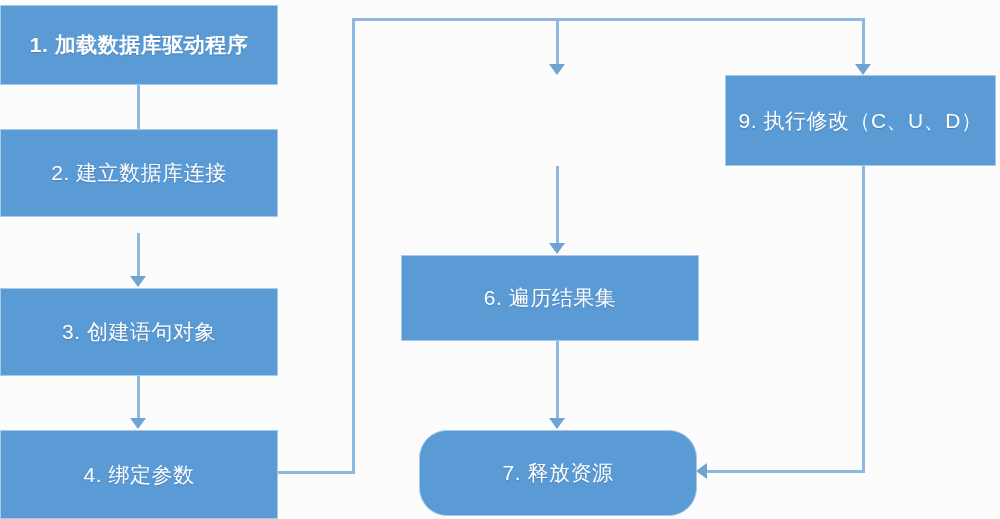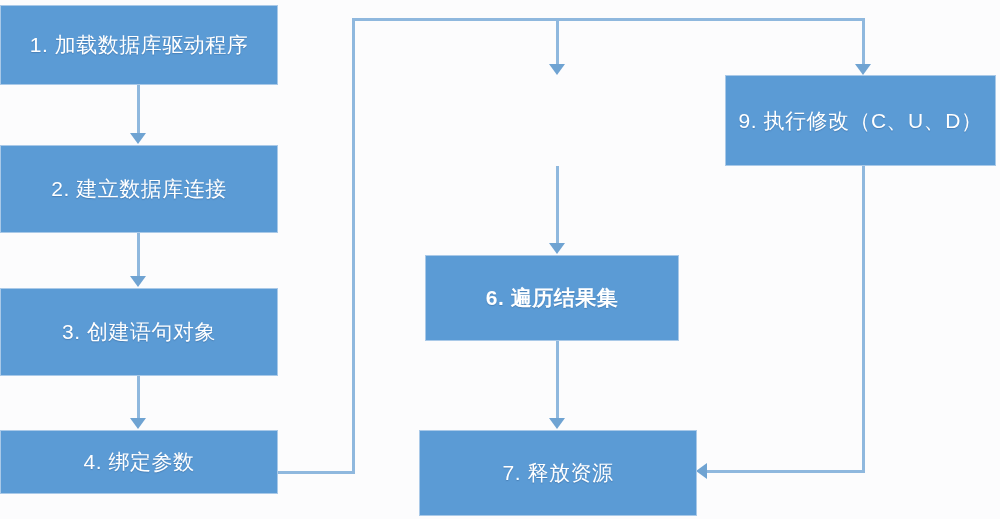--- a/index.html
+++ b/index.html
@@ -92,42 +92,42 @@
 
     <div class="conn-v" style="left:556px; top:341px; height:77px;"></div>
     <div class="arrow-down" style="left:549px; top:418px;"></div>
 
     <div class="conn-v" style="left:862px; top:166px; height:305px;"></div>
     <div class="conn-h" style="left:706px; top:470px; width:159px;"></div>
     <div class="arrow-left" style="left:696px; top:463px;"></div>
 
   </div>
 
-  <div class="node" style="left:0px; top:5px; width:278px; height:80px;">
+  <div class="node" style="left:0px; top:5px; width:278px; height:80px;font-weight:bold;">
     <span class="node-label">1. 加载数据库驱动程序</span>
   </div>
 
-  <div class="node" style="left:0px; top:145px; width:278px; height:88px;">
+  <div class="node" style="left:0px; top:129px; width:278px; height:88px;">
     <span class="node-label">2. 建立数据库连接</span>
   </div>
 
   <div class="node" style="left:0px; top:288px; width:278px; height:88px;">
     <span class="node-label">3. 创建语句对象</span>
   </div>
 
-  <div class="node" style="left:0px; top:430px; width:278px; height:64px;">
+  <div class="node" style="left:0px; top:430px; width:278px; height:89px;">
     <span class="node-label">4. 绑定参数</span>
   </div>
 
 
   <div class="node" style="left:725px; top:75px; width:271px; height:91px;">
     <span class="node-label">9. 执行修改（C、U、D）</span>
   </div>
 
-  <div class="node" style="left:425px; top:255px; width:254px; height:86px;font-weight:bold;">
+  <div class="node" style="left:401px; top:255px; width:298px; height:86px;">
     <span class="node-label">6. 遍历结果集</span>
   </div>
 
-  <div class="node" style="left:419px; top:430px; width:278px; height:86px;">
+  <div class="node" style="left:419px; top:430px; width:278px; height:86px;border-radius:28px;">
     <span class="node-label">7. 释放资源</span>
   </div>
 
 </div>
 
 </body></html>

